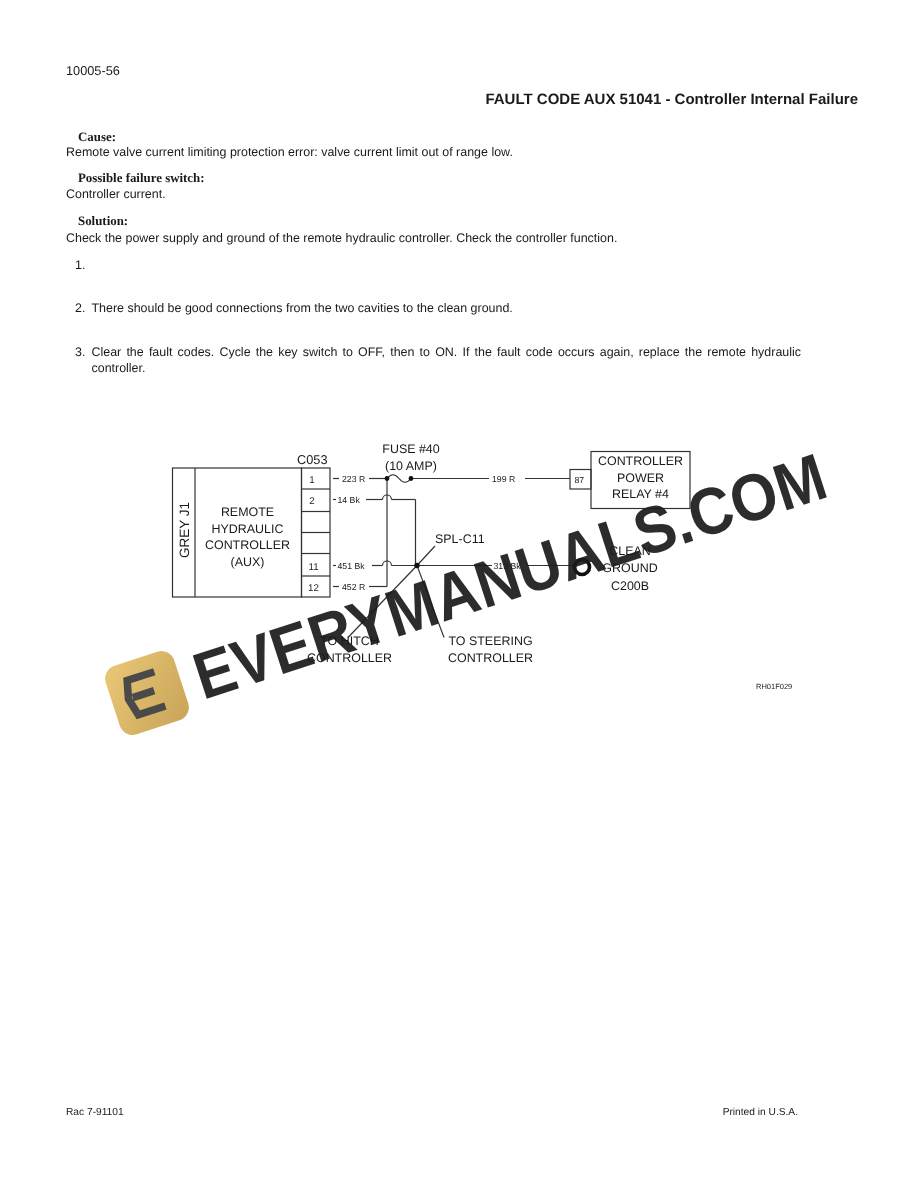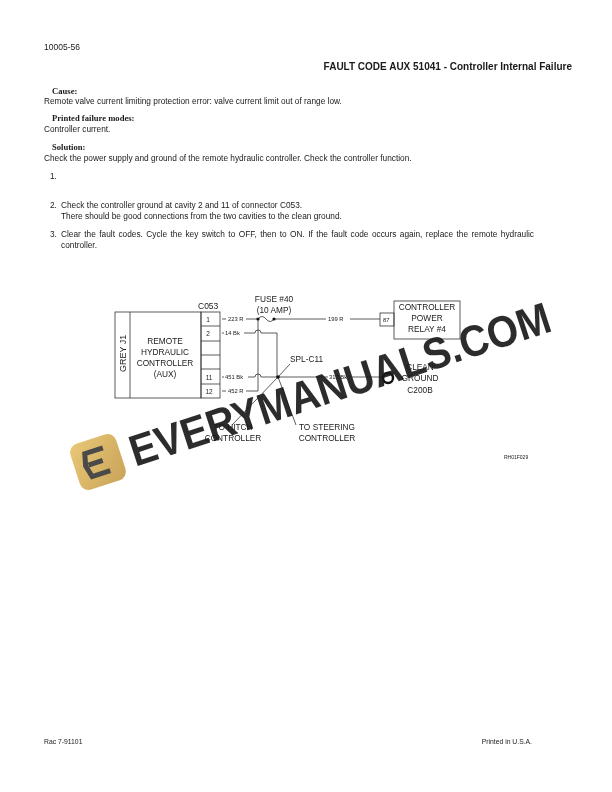--- a/index.html
+++ b/index.html
@@ -18,35 +18,34 @@
 </style>
 </head>
 <body>
 
 <div class="abs page-num">10005-56</div>
 <div class="abs title">FAULT CODE AUX 51041 - Controller Internal Failure</div>
 
 <div class="abs h" style="top:86px">Cause:</div>
 <div class="abs p" style="top:96px">Remote valve current limiting protection error: valve current limit out of range low.</div>
 
-<div class="abs h" style="top:113px">Printed failure modes:</div>
+<div class="abs h" style="top:113px">Possible failure switch:</div>
 <div class="abs p" style="top:124px">Controller current.</div>
 
 <div class="abs h" style="top:142px">Solution:</div>
 <div class="abs p" style="top:153px">Check the power supply and ground of the remote hydraulic controller. Check the controller function.</div>
 
 <div class="abs step" style="top:171px">
   <span class="num">1.</span>
   <div class="txt">
   </div>
 </div>
 <div class="abs step" style="top:200px">
   <span class="num">2.</span>
   <div class="txt">
-    <div>Check the controller ground at cavity 2 and 11 of connector C053.</div>
     <div>There should be good connections from the two cavities to the clean ground.</div>
   </div>
 </div>
 <div class="abs step" style="top:229px">
   <span class="num">3.</span>
   <div class="txt">Clear the fault codes. Cycle the key switch to OFF, then to ON. If the fault code occurs again, replace the remote hydraulic controller.</div>
 </div>
 
 <svg class="abs" style="left:0;top:0" width="612" height="792">
   <g stroke="#333" stroke-width="0.8" fill="none">

